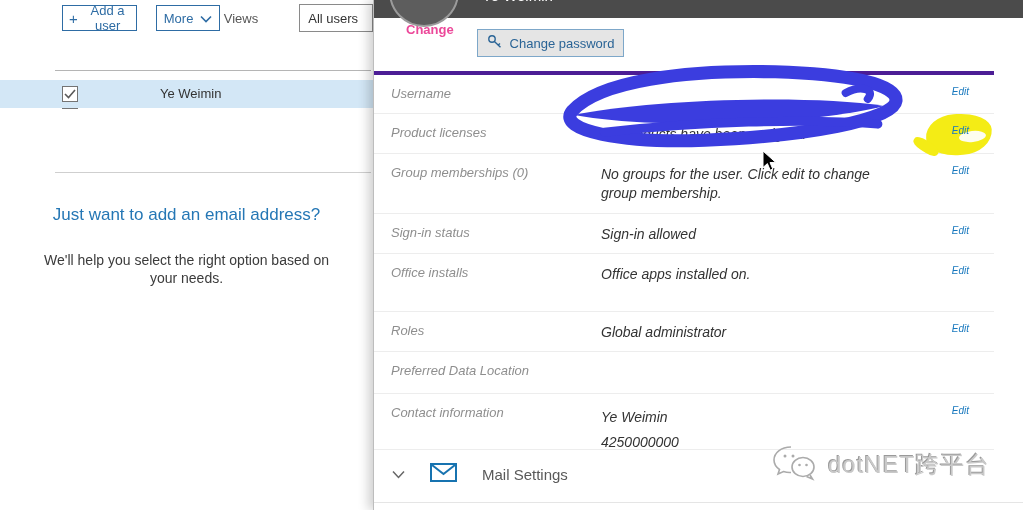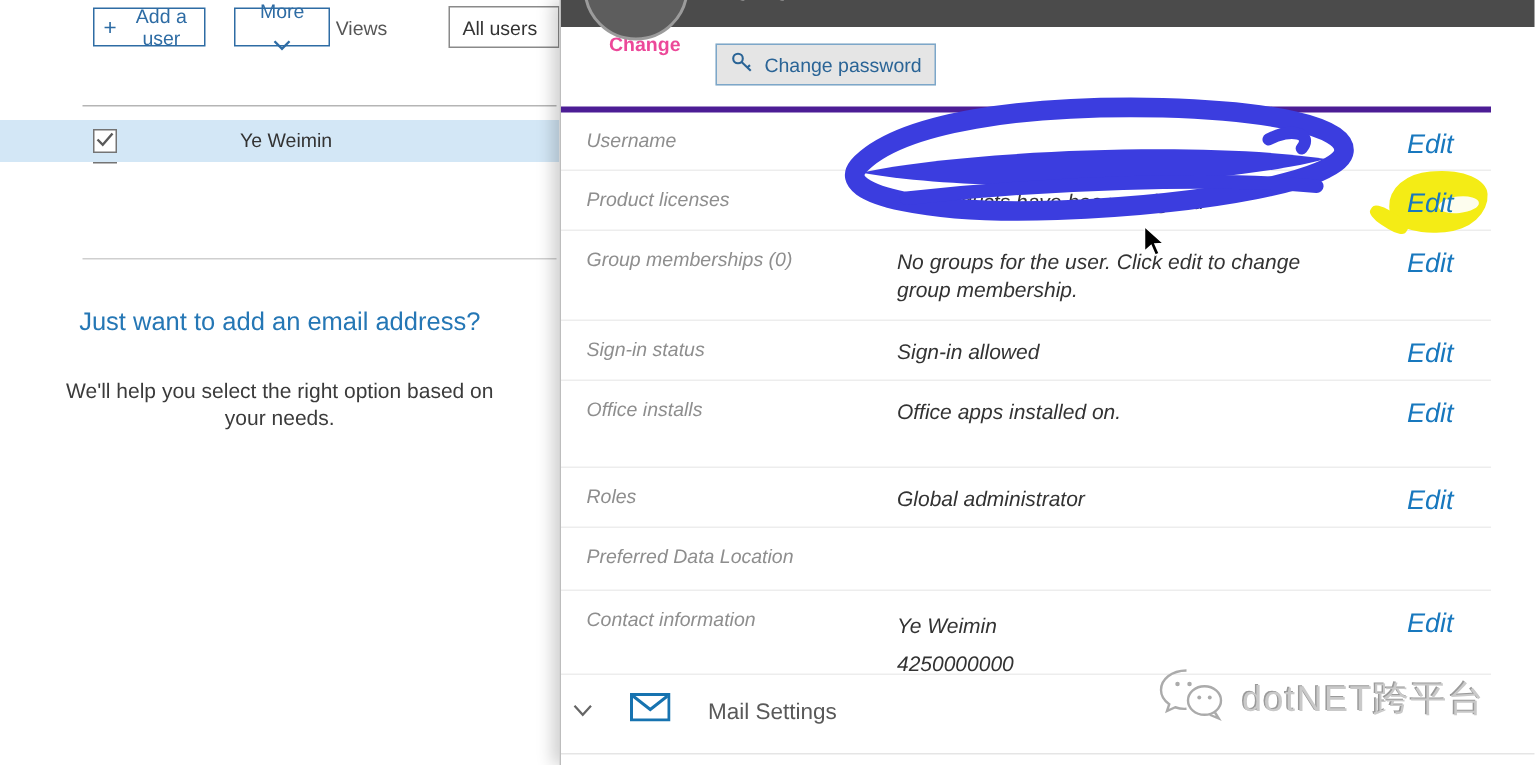--- a/index.html
+++ b/index.html
@@ -10,21 +10,21 @@
   }
   
   .left-panel{position:absolute;left:0;top:0;width:373px;height:510px;background:#fff;}
   .toolbar{position:absolute;left:0;top:4px;width:373px;height:28px;display:flex;align-items:center;}
   .btn-outline{
     display:flex;align-items:center;justify-content:center;gap:7px;
     border:1px solid #2e6ca4;background:#fff;color:#2e6ca4;
     font-size:13px;height:26px;box-sizing:border-box;cursor:pointer;
   }
   .btn-add{margin-left:62px;width:91px;}
-  .btn-more{margin-left:19px;width:76px;flex-direction:column;}
+  .btn-more{margin-left:19px;width:76px;}
   .views-label{margin-left:4px;font-size:13px;color:#565656;}
   .filter-box{
     margin-left:41px;width:90px;height:28px;border:1px solid #8a8a8a;background:#fff;
     display:flex;align-items:center;box-sizing:border-box;padding-left:8px;
     font-size:13px;color:#333;cursor:pointer;
   }
   .plus-glyph{font-size:15px;font-weight:400;line-height:1;}
   .chev{display:inline-block;}
   .table-head{position:absolute;left:0;top:45px;width:371px;height:25px;}
   .hdr-underline{position:absolute;left:55px;top:70px;width:316px;height:0;border-top:1px solid #b5b5b5;}
@@ -61,33 +61,33 @@
     border:1px solid #7da7c9;background:#e5e5e5;color:#2a6496;font-size:13px;
     display:flex;align-items:center;justify-content:center;gap:7px;cursor:pointer;
   }
   .rows{position:absolute;left:0;top:71px;width:620px;border-top:4px solid #4c1d95;font-style:italic;}
   .drow{display:flex;position:relative;border-bottom:1px solid #ededed;padding-top:11px;box-sizing:border-box;}
   .h39{height:39px}.h40{height:40px}.h60{height:60px}.h58{height:58px}.h42{height:42px}.h56{height:56px}
   .dlabel{width:227px;padding-left:17px;font-size:13px;color:#8e8e8e;box-sizing:border-box;}
   .dvalue{width:345px;font-size:14px;color:#333;}
   .vline{display:block;line-height:19px;}
   .contact-row .vline{line-height:25px;}
-  .dedit{margin-left:auto;padding-right:25px;font-size:18px;color:#1878be;cursor:pointer;position:relative;z-index:3;}
+  .dedit{margin-left:auto;padding-right:25px;font-size:10px;color:#1878be;cursor:pointer;position:relative;z-index:3;}
   
   .hl-blob{position:absolute;right:2px;top:0px;width:66px;height:41px;background:#f4ec15;
     border-radius:46% 54% 48% 52% / 55% 45% 60% 40%;transform:rotate(-4deg);z-index:1;}
   .hl-tail{position:absolute;right:54px;top:27px;width:28px;height:11px;background:#f4ec15;
     transform:rotate(32deg);border-radius:40%;z-index:1;}
   .hl-hole{position:absolute;right:8px;top:17px;width:27px;height:11px;background:#fdfdee;
     border-radius:50%;transform:rotate(-6deg);z-index:2;}
   
   .scribble{position:absolute;left:170px;top:-13px;width:362px;height:88px;z-index:5;pointer-events:none;}
   
   .mail-row{position:absolute;left:0;top:446px;width:650px;height:57px;border-bottom:1px solid #e5e5e5;
-    display:flex;align-items:center;padding-left:8px;box-sizing:border-box;gap:25px;cursor:pointer;}
+    display:flex;align-items:center;padding-left:18px;box-sizing:border-box;gap:25px;cursor:pointer;}
   .mail-label{font-size:15px;color:#595959;}
   
   .watermark{position:absolute;left:770px;top:443px;display:flex;align-items:center;gap:8px;z-index:20;}
   .wm-text{font-size:24px;font-weight:400;color:#c9c9c9;letter-spacing:1px;
     text-shadow:-1px -1px 0 #9a9a9a,1px 1px 0 #ffffff;}
   
   .cursor{position:absolute;left:762px;top:150px;z-index:50;pointer-events:none;}
 </style>
 </head>
 <body>

